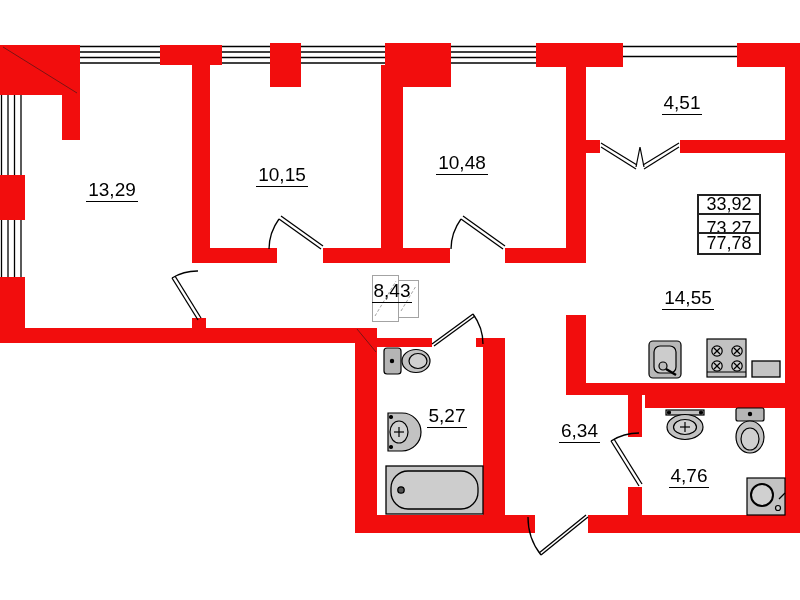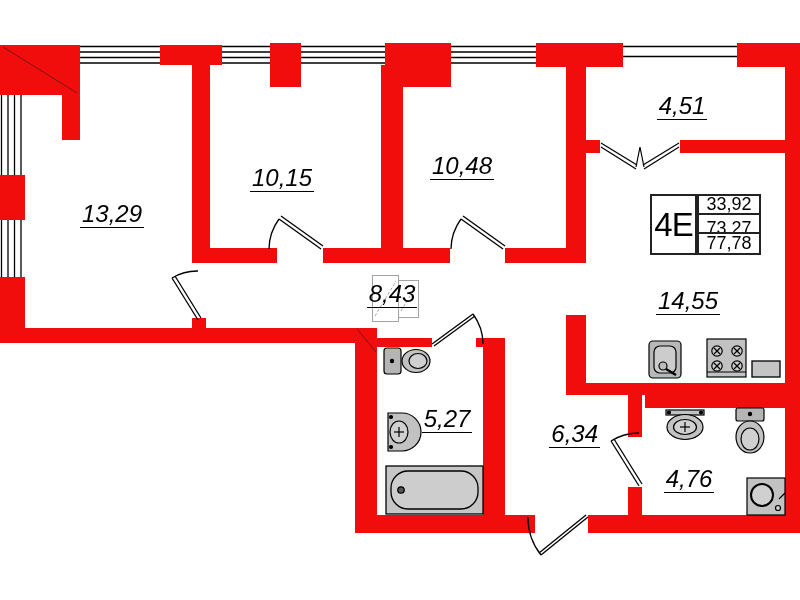--- a/index.html
+++ b/index.html
@@ -4,22 +4,22 @@
 <style>
   html,body{margin:0;padding:0;background:#ffffff;}
   .plan{
     position:relative;width:800px;height:600px;background:#fff;overflow:hidden;
     font-family:"Liberation Sans",sans-serif;
   }
   .wall{position:absolute;background:var(--wall,#f20d0d);z-index:2;}
   .lines{position:absolute;left:0;top:0;z-index:4;pointer-events:none;}
   .area-label{position:absolute;z-index:5;text-align:center;color:#000;}
   .area-label span{
-    display:inline-block;font-size:24px;line-height:1.05;
-    border-bottom:1.5px solid #000;padding:0 2px 1px 2px;letter-spacing:0px;font-style:italic;
+    display:inline-block;font-size:19px;line-height:1.05;
+    border-bottom:1.5px solid #000;padding:0 2px 1px 2px;letter-spacing:0px;
   }
   .ib{
     position:absolute;z-index:6;box-sizing:border-box;background:#fff;
     border:2px solid #222;display:flex;align-items:center;justify-content:center;
     color:#000;
   }
   .ib.type{font-size:33px;letter-spacing:-1px;}
   .ib.val{font-size:18px;}
 </style>
 </head>
@@ -215,21 +215,21 @@
         <line x1="720" y1="363" x2="714" y2="369"></line>
       <circle cx="737" cy="366" r="5.2" fill="#cccccc"></circle>
       <line x1="734" y1="363" x2="740" y2="369"></line>
         <line x1="740" y1="363" x2="734" y2="369"></line>
     </g>
     <g stroke="#000" stroke-width="1.3">
       <rect x="752" y="361" width="28" height="16" fill="#c4c4c4"></rect>
     </g>
   </svg>
 
-  <div class="area-label" style="left:80px;top:201px;width:64px;">
+  <div class="area-label" style="left:80px;top:180px;width:64px;">
     <span>13,29</span>
   </div>
   <div class="area-label" style="left:248px;top:153px;width:68px;margin-top:12px;">
     <span>10,15</span>
   </div>
   <div class="area-label" style="left:428px;top:153px;width:68px;">
     <span>10,48</span>
   </div>
   <div class="area-label" style="left:650px;top:93px;width:64px;">
     <span>4,51</span>
@@ -243,23 +243,20 @@
   <div class="area-label" style="left:419px;top:406px;width:56px;">
     <span>5,27</span>
   </div>
   <div class="area-label" style="left:538px;top:421px;width:62px;text-align:right;">
     <span>6,34</span>
   </div>
   <div class="area-label" style="left:661px;top:466px;width:56px;">
     <span>4,76</span>
   </div>
 
-  <div class="ib type" style="left:650px;top:194px;width:47px;height:61px;">
-    <span>4E</span>
-  </div>
   <div class="ib val" style="left:697px;top:194px;width:64px;height:21px;">
     <span>33,92</span>
   </div>
   <div class="ib val" style="left:697px;top:213px;width:64px;height:31px;">
     <span>73,27</span>
   </div>
   <div class="ib val" style="left:697px;top:232px;width:64px;height:23px;">
     <span>77,78</span>
   </div>
 

